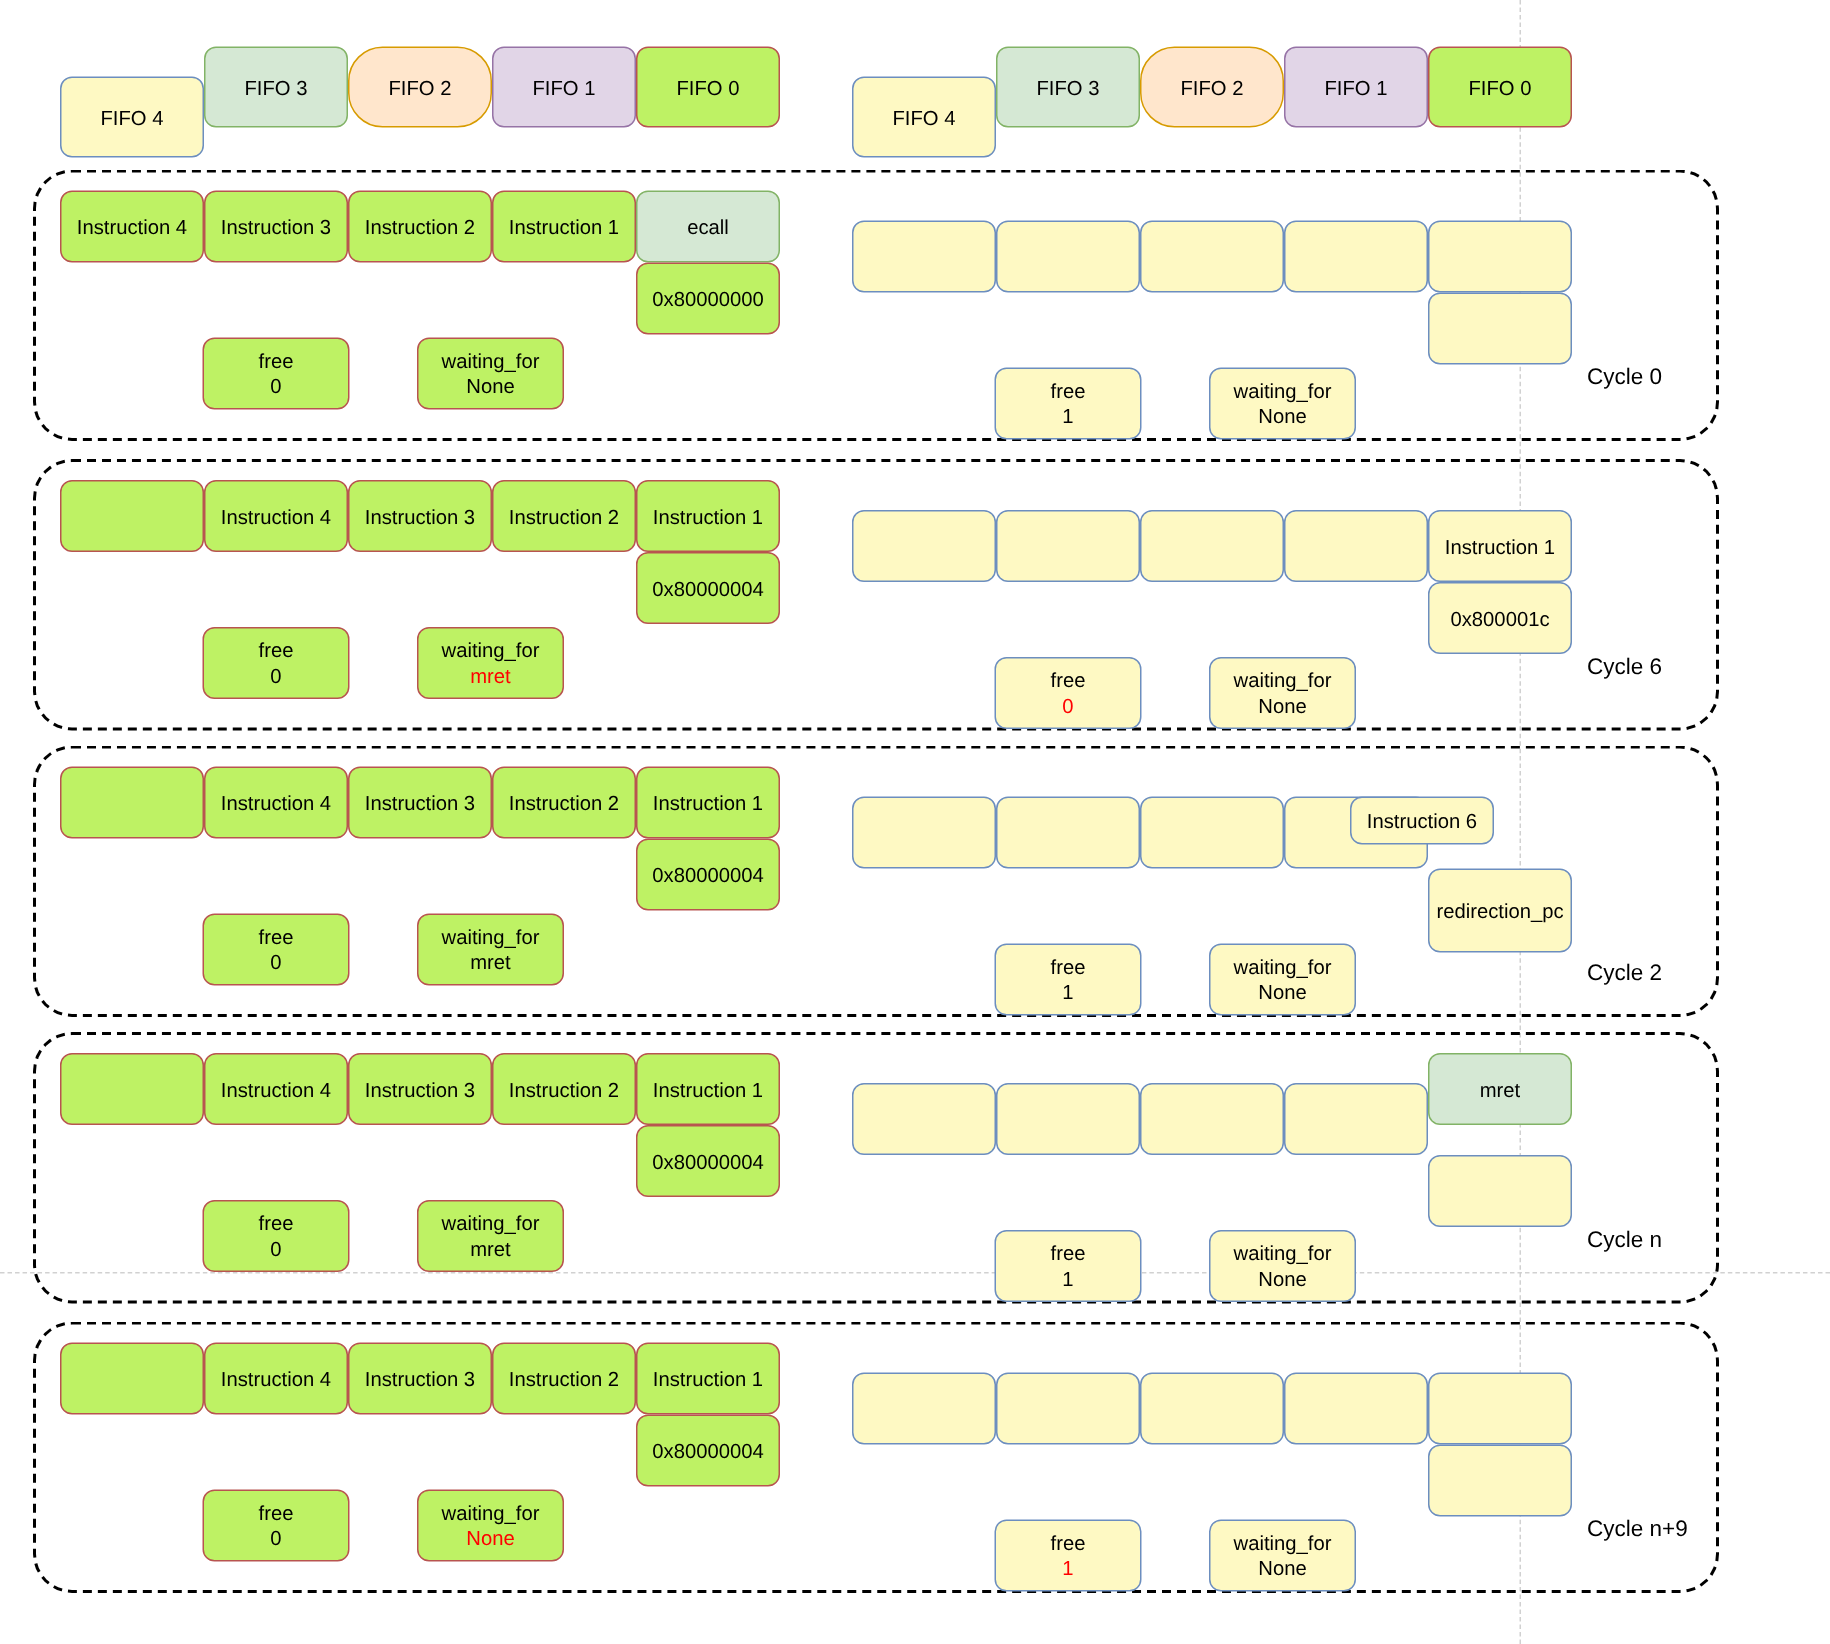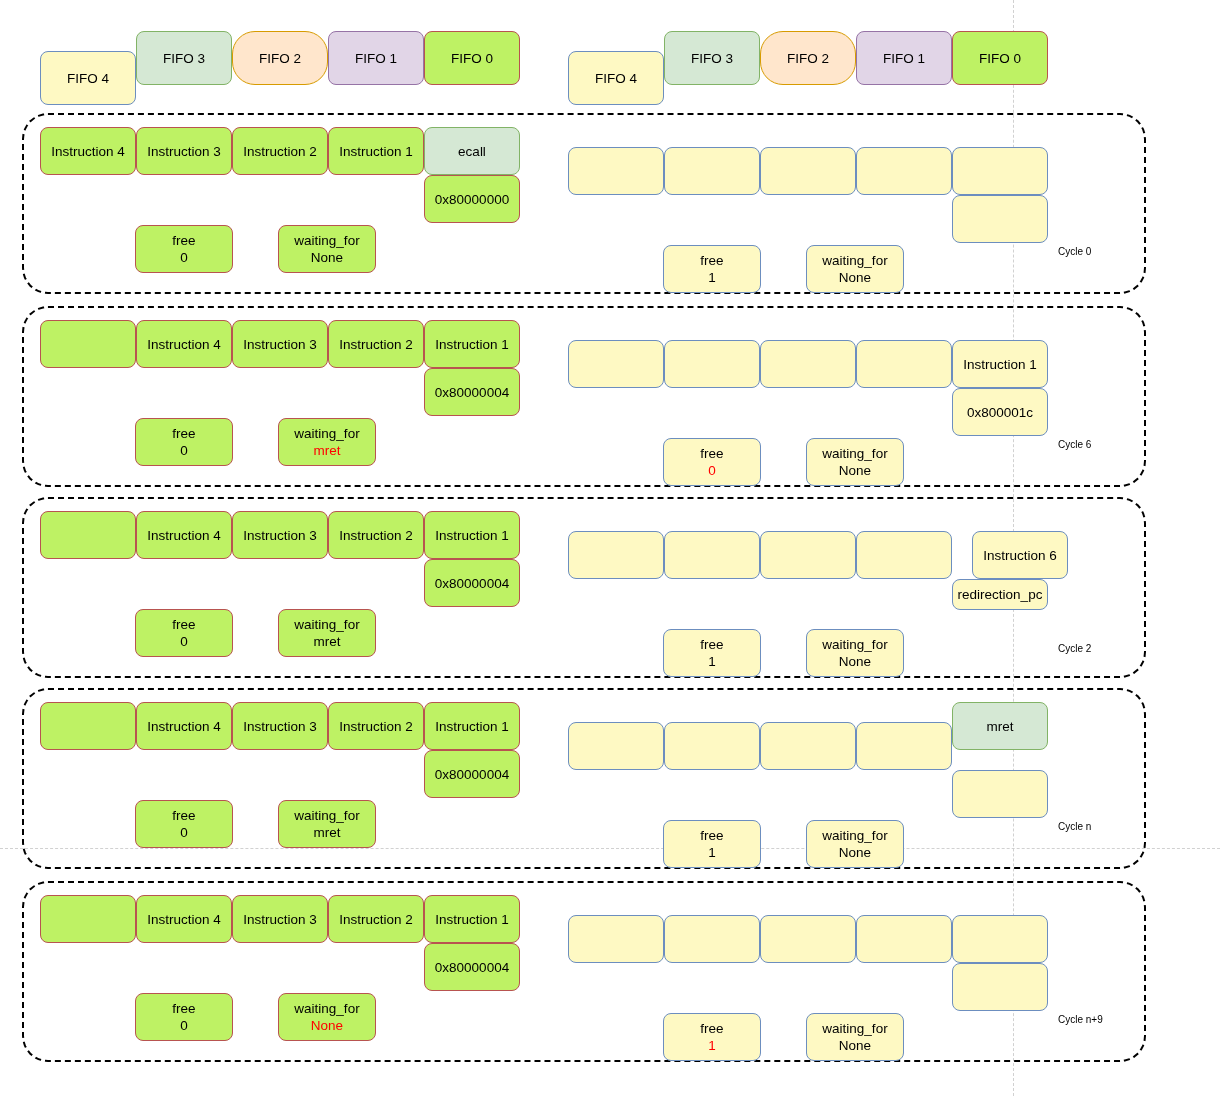--- a/index.html
+++ b/index.html
@@ -72,21 +72,21 @@
   
   .cycle {
     position: absolute;
     box-sizing: border-box;
     border: 2px dashed #000;
     border-radius: 26px;
     background: transparent;
   }
   .cycle-label {
     position: absolute;
-    font-size: 10px;
+    font-size: 15px;
     line-height: 17px;
     white-space: nowrap;
     color: #000;
   }
 </style>
 </head>
 <body>
 
 <div id="stage">
 
@@ -265,24 +265,24 @@
       </div>
       <div class="box c-blue slot" style="left: 664px; top: 511px; width: 96px; height: 48px;">
         <span class=""></span>
       </div>
       <div class="box c-blue slot" style="left: 760px; top: 511px; width: 96px; height: 48px;">
         <span class=""></span>
       </div>
       <div class="box c-blue slot" style="left: 856px; top: 511px; width: 96px; height: 48px;">
         <span class=""></span>
       </div>
-      <div class="box c-blue slot" style="left: 972px; top: 511px; width: 96px; height: 48px;">
+      <div class="box c-blue slot" style="left: 900px; top: 511px; width: 96px; height: 32px;">
         <span class="">Instruction 6</span>
       </div>
-      <div class="box c-blue sub" style="left: 952px; top: 559px; width: 96px; height: 31px;">
+      <div class="box c-blue sub" style="left: 952px; top: 559px; width: 96px; height: 56px;">
         <span class="">redirection_pc</span>
       </div>
       <div class="box c-blue stat" style="left: 663px; top: 609px; width: 98px; height: 48px;">
         <span class="l1">free</span>
         <span class="l2">1</span>
       </div>
       <div class="box c-blue stat" style="left: 806px; top: 609px; width: 98px; height: 48px;">
         <span class="l1">waiting_for</span>
         <span class="l2">None</span>
       </div>

